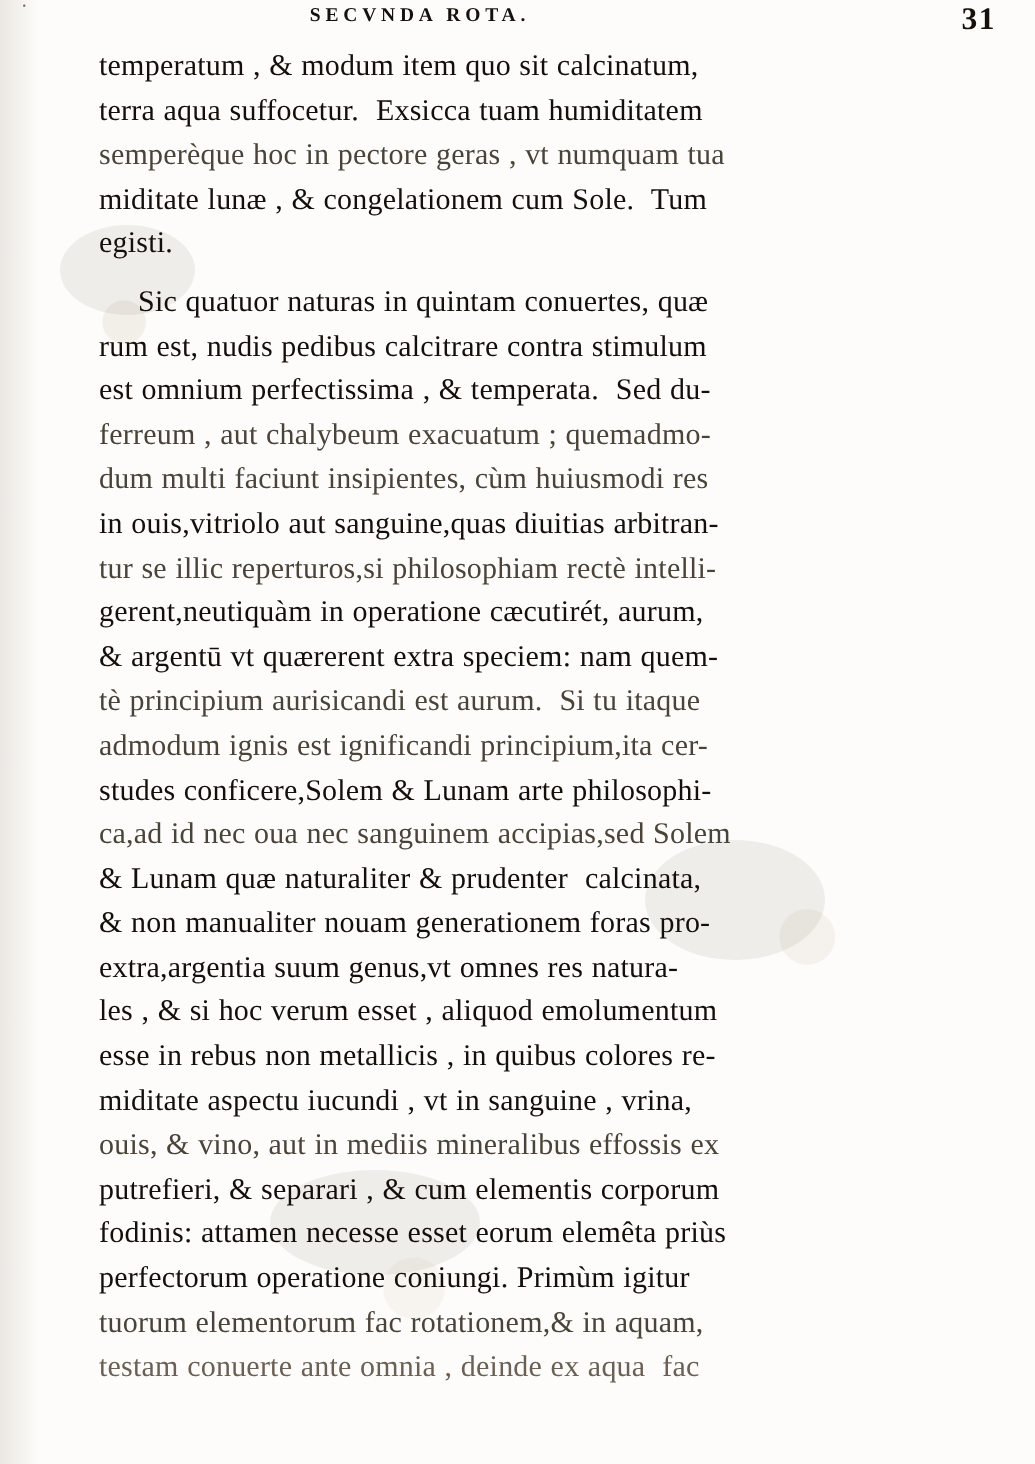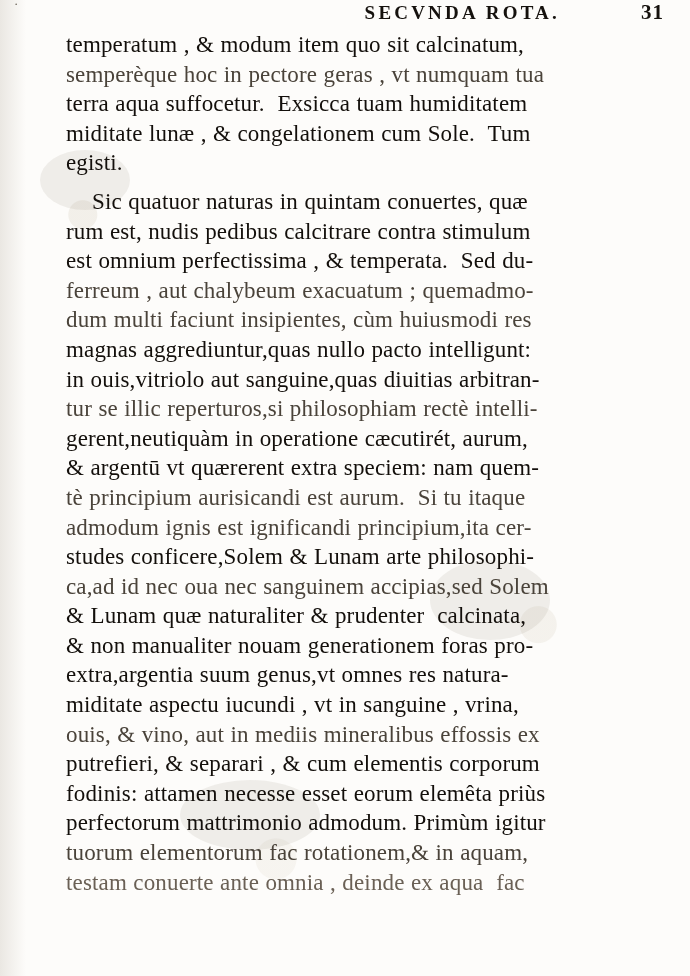--- a/index.html
+++ b/index.html
@@ -29,23 +29,23 @@
     top: 0;
     left: 0;
     width: 690px;
     height: 30px;
   }
   .running-title {
     position: absolute;
     left: 0;
     top: 2px;
     width: 560px;
-    text-align: right;
+    text-align: center;
     font-family: "Liberation Serif", serif;
-    font-size: 19px;
+    font-size: 13px;
     font-weight: bold;
     letter-spacing: 3.2px;
     color: #15110d;
   }
   .folio {
     position: absolute;
     right: 26px;
     top: 0px;
     font-size: 21px;
     font-weight: bold;
@@ -60,21 +60,21 @@
     color: #6b6358;
   }
   .body-text {
     position: absolute;
     left: 66px;
     top: 30px;
     width: 560px;
   }
   .para {
     margin: 0;
-    font-size: 23px;
+    font-size: 20px;
     line-height: 29.6px;
     color: #130f0b;
     text-align: justify;
     letter-spacing: 0.15px;
     word-spacing: 0.5px;
   }
   .para .ln {
     display: block;
     white-space: pre;
   }
@@ -112,48 +112,49 @@
   <div class="header">
     <div class="corner-mark">·</div>
     <div class="running-title">SECVNDA ROTA.</div>
     <div class="folio">31</div>
   </div>
 
   <div class="body-text">
 
     <p class="para">
       <span class="ln">temperatum , &amp; modum item quo sit calcinatum,</span>
+      <span class="ln">terra aqua suffocetur.  Exsicca tuam humiditatem</span>
       <span class="ln faint">semperèque hoc in pectore geras , vt numquam tua</span>
-      <span class="ln">terra aqua suffocetur.  Exsicca tuam humiditatem</span>
       <span class="ln">miditate lunæ , &amp; congelationem cum Sole.  Tum</span>
       <span class="ln">egisti.</span>
     </p>
 
     <p class="para indent p2">
       <span class="ln">Sic quatuor naturas in quintam conuertes, quæ</span>
       <span class="ln">rum est, nudis pedibus calcitrare contra stimulum</span>
       <span class="ln">est omnium perfectissima , &amp; temperata.  Sed du-</span>
       <span class="ln faint">ferreum , aut chalybeum exacuatum ; quemadmo-</span>
       <span class="ln faint">dum multi faciunt insipientes, cùm huiusmodi res</span>
-      <span class="ln">magnas aggrediuntur,quas nullo pacto intelligunt:</span>
       <span class="ln">in ouis,vitriolo aut sanguine,quas diuitias arbitran-</span>
       <span class="ln faint">tur se illic reperturos,si philosophiam rectè intelli-</span>
       <span class="ln">gerent,neutiquàm in operatione cæcutirét, aurum,</span>
       <span class="ln">&amp; argentū vt quærerent extra speciem: nam quem-</span>
       <span class="ln faint">tè principium aurisicandi est aurum.  Si tu itaque</span>
       <span class="ln faint">admodum ignis est ignificandi principium,ita cer-</span>
       <span class="ln">studes conficere,Solem &amp; Lunam arte philosophi-</span>
       <span class="ln faint">ca,ad id nec oua nec sanguinem accipias,sed Solem</span>
       <span class="ln">&amp; Lunam quæ naturaliter &amp; prudenter  calcinata,</span>
       <span class="ln">&amp; non manualiter nouam generationem foras pro-</span>
       <span class="ln">extra,argentia suum genus,vt omnes res natura-</span>
+      <span class="ln">les , &amp; si hoc verum esset , aliquod emolumentum</span>
+      <span class="ln">esse in rebus non metallicis , in quibus colores re-</span>
       <span class="ln">miditate aspectu iucundi , vt in sanguine , vrina,</span>
       <span class="ln faint">ouis, &amp; vino, aut in mediis mineralibus effossis ex</span>
       <span class="ln">putrefieri, &amp; separari , &amp; cum elementis corporum</span>
       <span class="ln">fodinis: attamen necesse esset eorum elemêta priùs</span>
-      <span class="ln">perfectorum mattrimonio admodum. Primùm igitur</span>
+      <span class="ln">perfectorum operatione coniungi. Primùm igitur</span>
       <span class="ln faint">tuorum elementorum fac rotationem,&amp; in aquam,</span>
       <span class="ln fainter">testam conuerte ante omnia , deinde ex aqua  fac</span>
 
     </p>
 
   </div>
 </div>
 
 </body></html>

